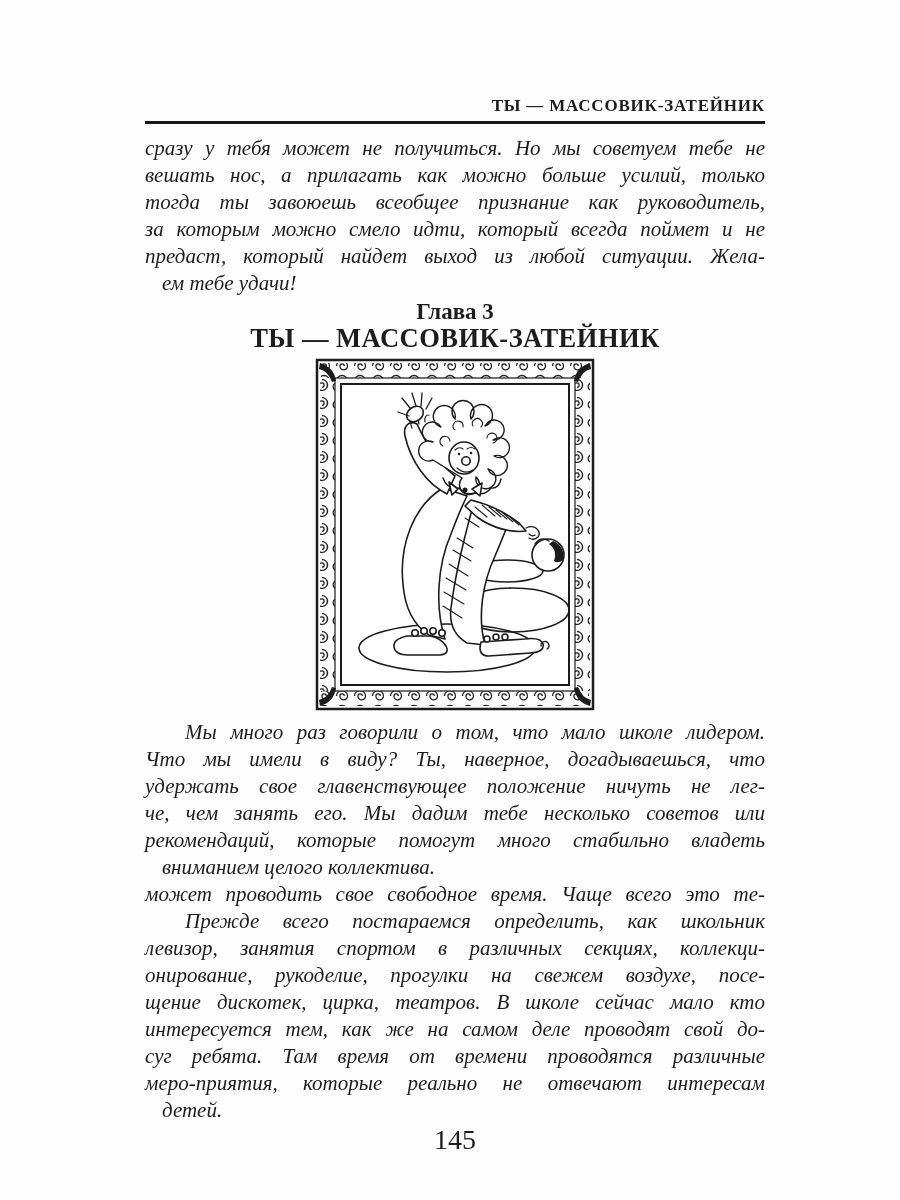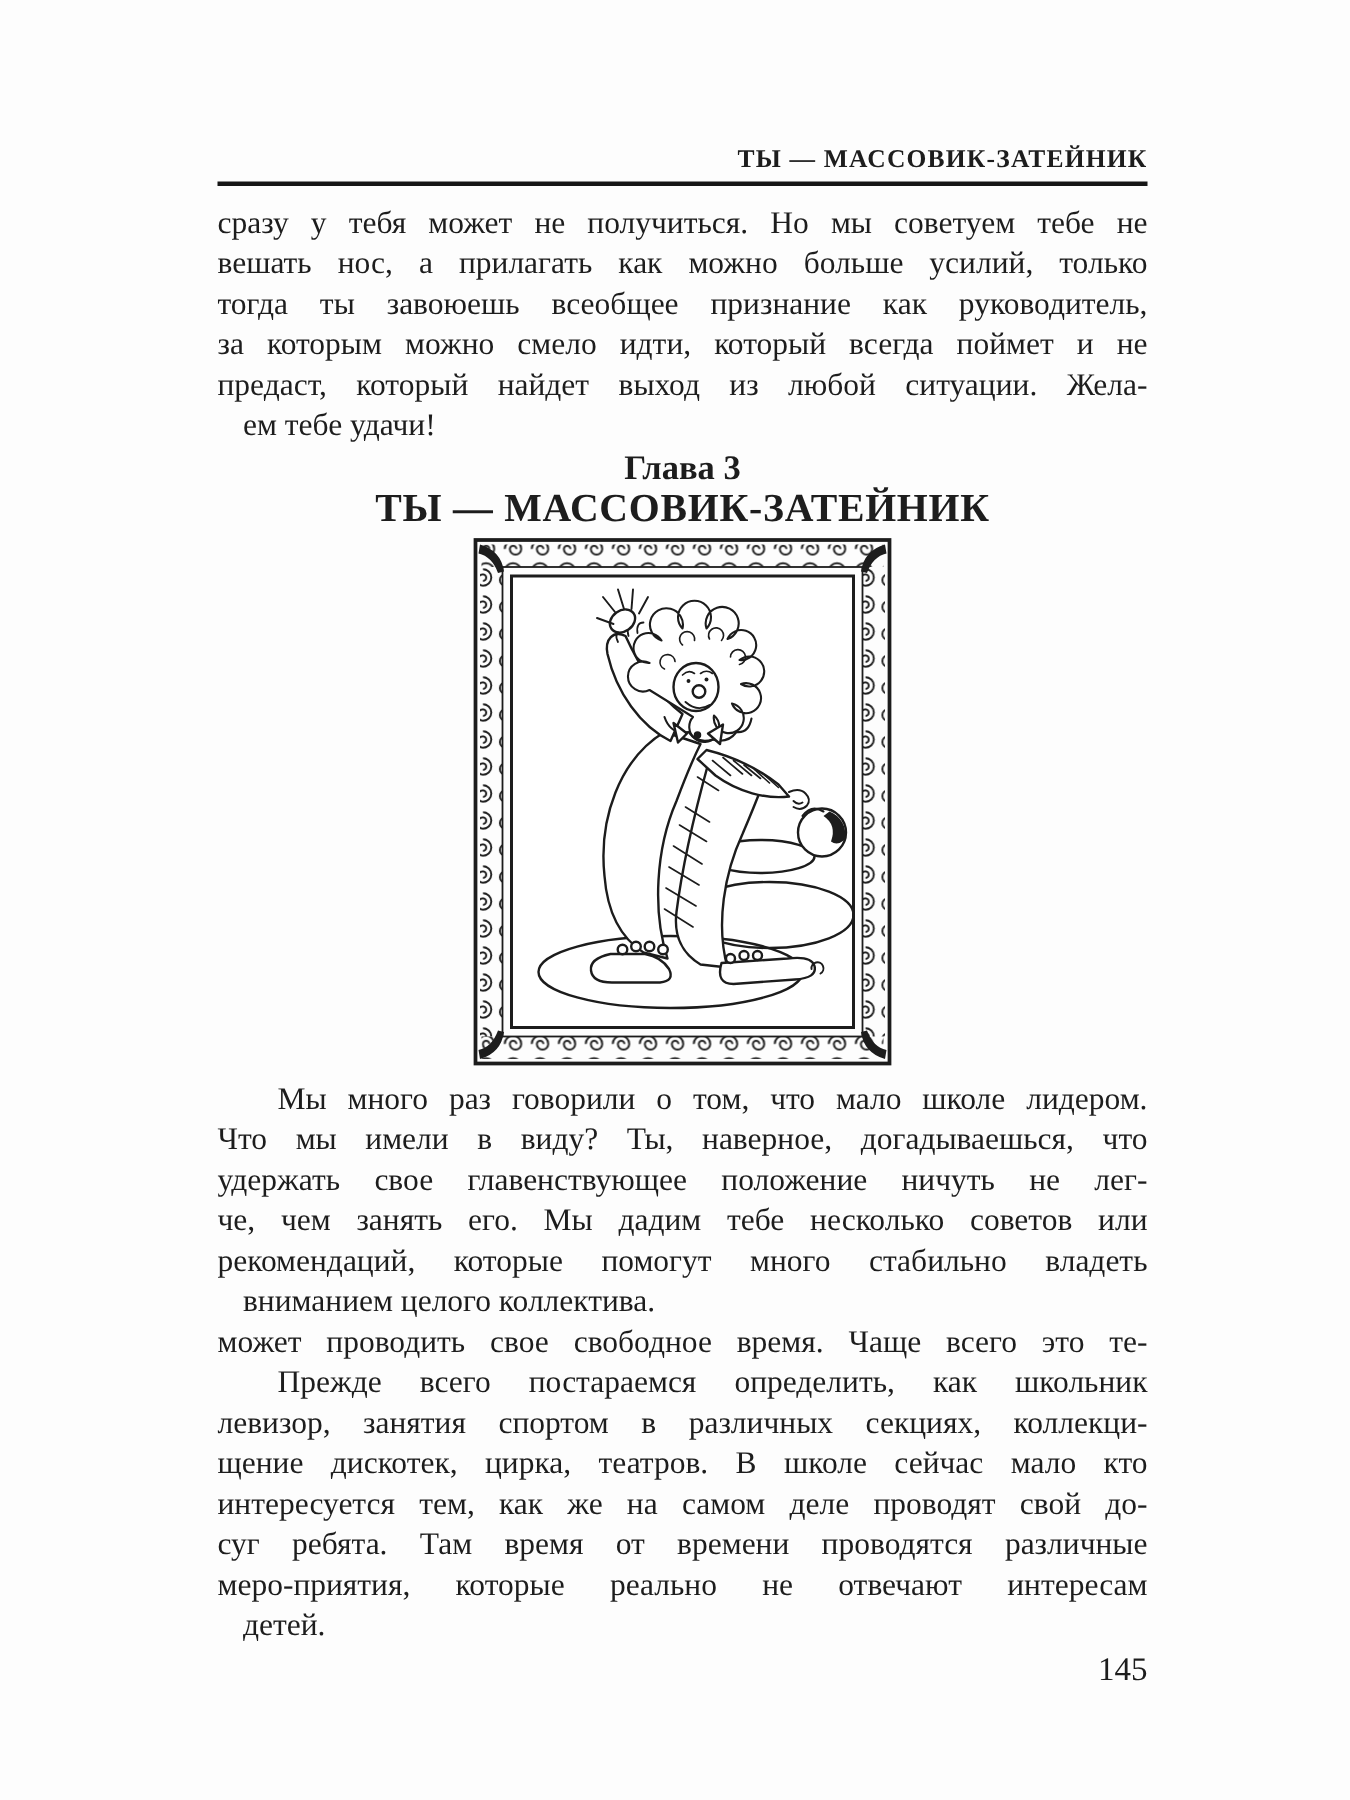--- a/index.html
+++ b/index.html
@@ -3,29 +3,29 @@
 <meta charset="utf-8">
 <style>
   html,body{margin:0;padding:0;background:#ffffff;}
   .page{position:relative;width:900px;height:1200px;background:#fdfdfd;overflow:hidden;
         font-family:"Liberation Serif", serif;color:#1d1d1d;}
   .column{position:absolute;left:145px;top:16px;width:620px;}
   .running-head{padding-top:80px;text-align:right;font-weight:bold;font-size:17px;
         letter-spacing:.8px;line-height:20px;}
   .rule{border-bottom:3px solid #161616;margin-top:5px;}
   .para{font-size:21px;}
-  .para .line{line-height:27px;text-align:justify;text-align-last:justify;}
+  .para .line{line-height:27px;text-align:justify;text-align-last:justify;font-style:italic;}
   .para .line.last{text-align-last:left;margin-left:17px;}
   .para .line.indent{text-indent:40px;}
   .para1{margin-top:11px;}
   .kicker{margin:2px 0 0;text-align:center;font-weight:bold;font-size:23px;line-height:25px;}
   .title{margin:0;text-align:center;font-weight:bold;font-size:26.5px;line-height:29px;letter-spacing:.5px;}
   figure.illus{margin:5px auto 0;width:280px;height:353px;}
   .para2{margin-top:8px;}
-  .page-number{margin-top:4px;text-align:right;font-size:22px;line-height:24px;}
+  .page-number{margin-top:4px;text-align:center;font-size:28px;line-height:24px;}
 </style>
 </head>
 <body>
 
 <div class="page">
   <div class="column">
 
     <div class="running-head">ТЫ — МАССОВИК-ЗАТЕЙНИК</div>
     <div class="rule"></div>
 
@@ -123,20 +123,21 @@
         <div class="line">Что мы имели в виду? Ты, наверное, догадываешься, что</div>
         <div class="line">удержать свое главенствующее положение ничуть не лег-</div>
         <div class="line">че, чем занять его. Мы дадим тебе несколько советов или</div>
         <div class="line">рекомендаций, которые помогут много стабильно владеть</div>
         <div class="line last">вниманием целого коллектива.</div>
       </div>
     <div class="para">
         <div class="line">может проводить свое свободное время. Чаще всего это те-</div>
         <div class="line indent">Прежде всего постараемся определить, как школьник</div>
         <div class="line">левизор, занятия спортом в различных секциях, коллекци-</div>
+        <div class="line">онирование, рукоделие, прогулки на свежем воздухе, посе-</div>
         <div class="line">щение дискотек, цирка, театров. В школе сейчас мало кто</div>
         <div class="line">интересуется тем, как же на самом деле проводят свой до-</div>
         <div class="line">суг ребята. Там время от времени проводятся различные</div>
         <div class="line">меро-приятия, которые реально не отвечают интересам</div>
         <div class="line last">детей.</div>
       </div>
 
     <div class="page-number">145</div>
   </div>
 </div>

